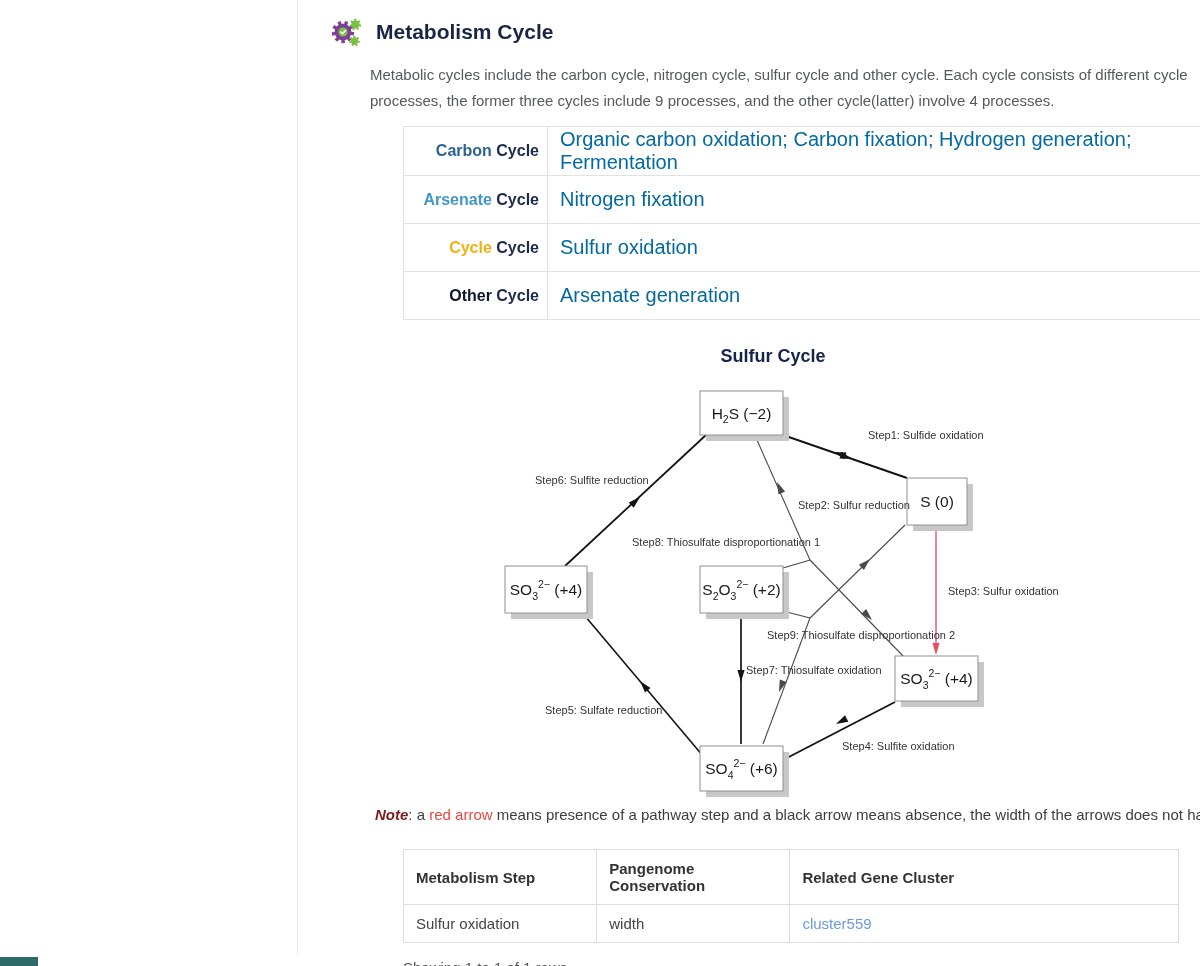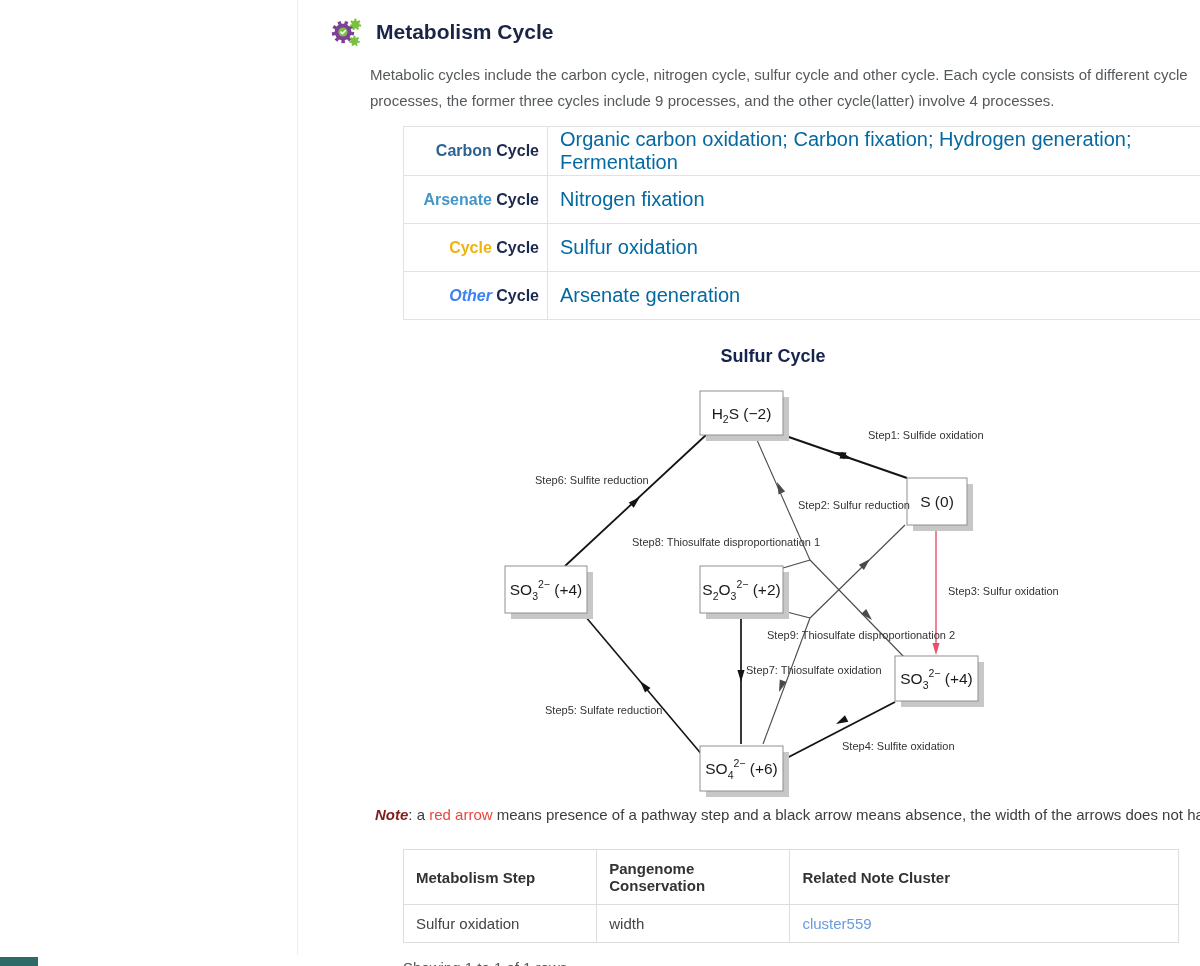--- a/index.html
+++ b/index.html
@@ -91,21 +91,21 @@
             <td class="proc">Sulfur oxidation</td>
             <td class="btn-cell"><button class="img-btn active">
                 <svg width="24" height="19" viewBox="0 0 24 19">
                   <rect x="1.2" y="1.2" width="21.6" height="16.6" rx="2.6" fill="none" stroke="currentColor" stroke-width="2.2"></rect>
                   <circle cx="7.2" cy="6.6" r="1.9" fill="currentColor"></circle>
                   <path d="M4 15 L9.5 8.5 L13.5 12.6 L16 10.2 L20.5 15 Z" fill="currentColor"></path>
                 </svg>
               </button></td>
           </tr>
           <tr>
-            <td class="name"><span style="color: #3b82f6; font-style: italic;">Other</span><span> Cycle</span></td>
+            <td class="name"><span style="color: #0f172a;">Other</span><span> Cycle</span></td>
             <td class="proc">Arsenate generation</td>
             <td class="btn-cell"><button class="img-btn">
                 <svg width="24" height="19" viewBox="0 0 24 19">
                   <rect x="1.2" y="1.2" width="21.6" height="16.6" rx="2.6" fill="none" stroke="currentColor" stroke-width="2.2"></rect>
                   <circle cx="7.2" cy="6.6" r="1.9" fill="currentColor"></circle>
                   <path d="M4 15 L9.5 8.5 L13.5 12.6 L16 10.2 L20.5 15 Z" fill="currentColor"></path>
                 </svg>
               </button></td>
           </tr>
         </tbody>
@@ -174,21 +174,21 @@
     <table class="steps-table">
       <colgroup>
           <col style="width:184px">
           <col style="width:184px">
           <col style="width:370px">
         </colgroup>
       <thead>
         <tr>
           <th>Metabolism Step</th>
           <th>Pangenome Conservation</th>
-          <th>Related Note Cluster</th>
+          <th>Related Gene Cluster</th>
         </tr>
       </thead>
       <tbody id="steps-rows">
           <tr>
             <td>Sulfur oxidation</td>
             <td>width</td>
             <td><a href="#" style="color: rgb(106, 154, 224); text-align: right;">cluster559</a></td>
           </tr>
         </tbody>
     </table>

